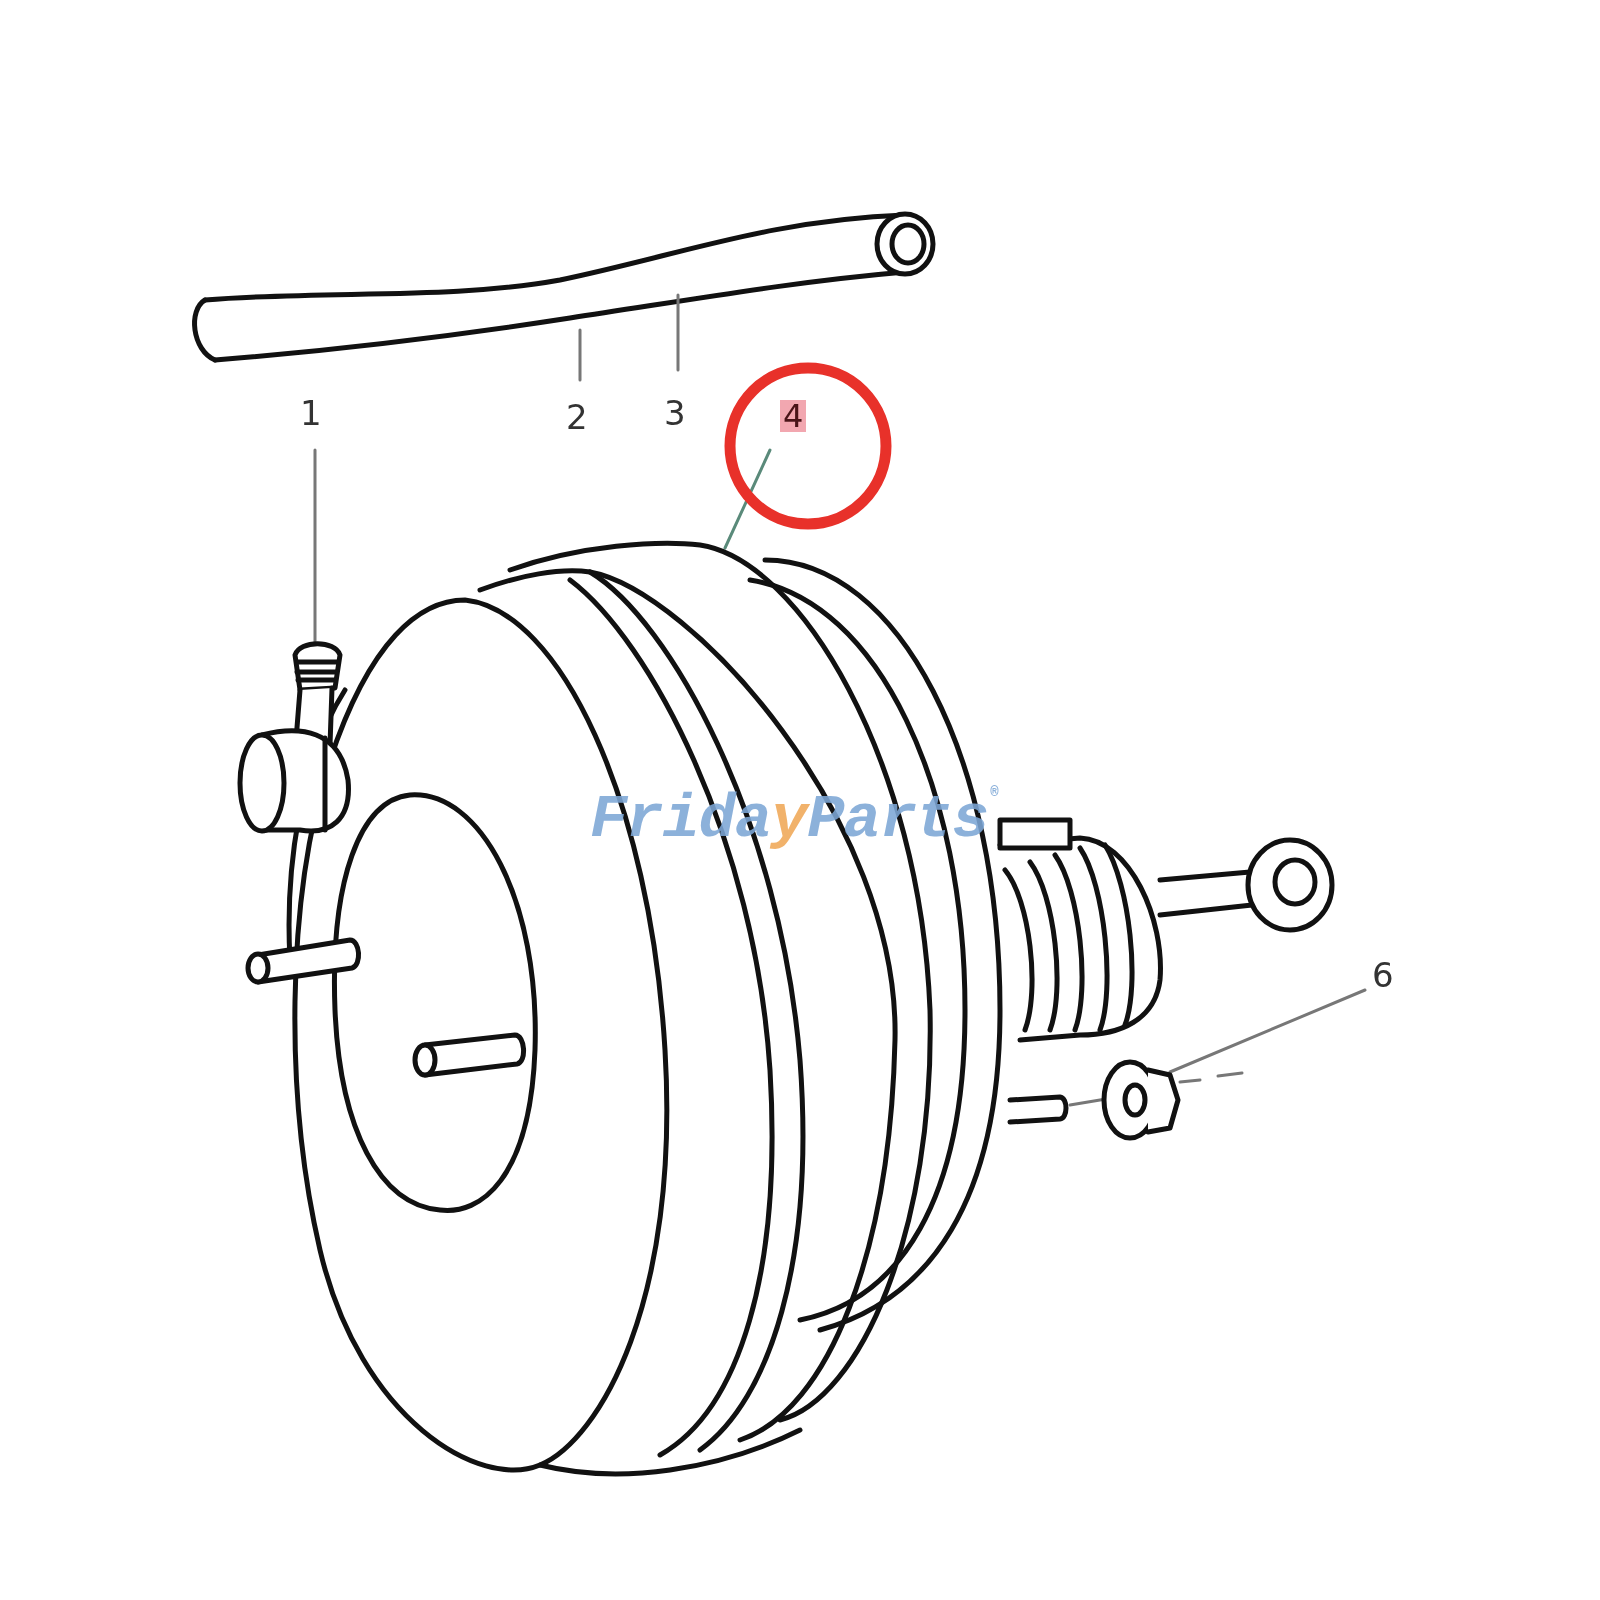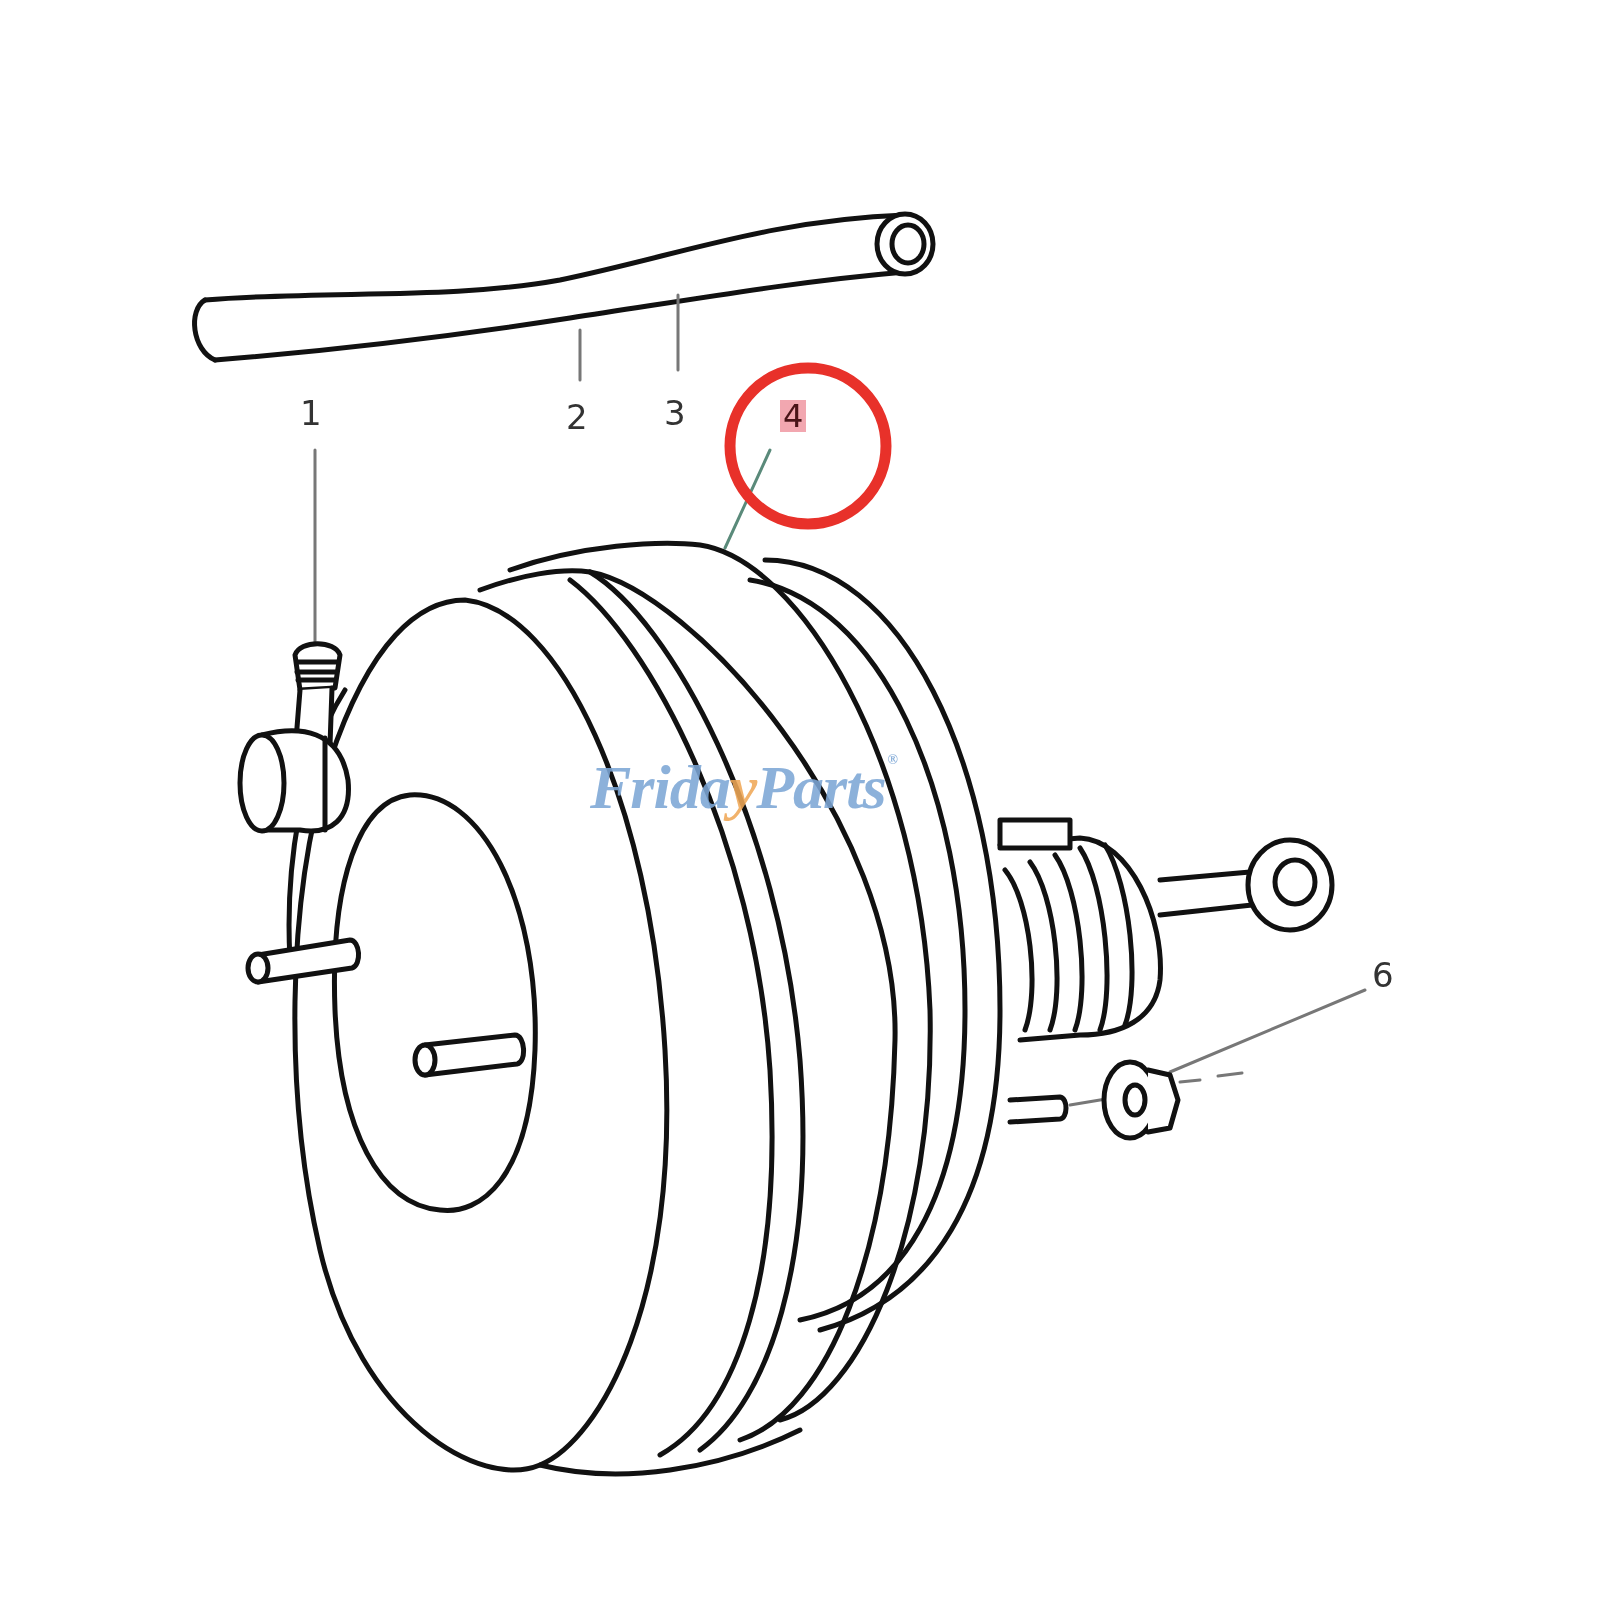--- a/index.html
+++ b/index.html
@@ -1,20 +1,20 @@
 <!DOCTYPE html>
 <html><head>
 <meta charset="utf-8">
 <style>
   html, body { margin: 0; padding: 0; background: #ffffff; }
   body { width: 1600px; height: 1600px; position: relative; overflow: hidden; font-family: "DejaVu Sans", sans-serif; }
   #diagram { position: absolute; left: 0; top: 0; width: 1600px; height: 1600px; }
   .callout { position: absolute; font-family: "DejaVu Sans", sans-serif; font-size: 34px; color: #333333; line-height: 1; }
   .callout.highlight { background: #f2a7b0; color: #4a1418; padding: 0 3px; font-size: 32px; }
-  .watermark { position: absolute; left: 590px; top: 752px; font-family: Liberation Serif, serif; font-weight: bold; font-style: italic; font-size: 62px; color: #7da7d6; opacity: 0.88; letter-spacing: -1px; white-space: nowrap; }
+  .watermark { position: absolute; left: 590px; top: 784px; font-family: Liberation Mono, monospace; font-weight: bold; font-style: italic; font-size: 62px; color: #7da7d6; opacity: 0.88; letter-spacing: -1px; white-space: nowrap; }
   .watermark .mark-y { color: #f0a857; }
   .watermark .reg { font-size: 14px; vertical-align: top; font-style: normal; margin-left: 2px; }
 </style>
 </head>
 <body>
 
 <svg id="diagram" viewBox="0 0 1600 1600" xmlns="http://www.w3.org/2000/svg">
   <g fill="none" stroke="#111" stroke-width="5" stroke-linecap="round" stroke-linejoin="round">
 
     <g>

